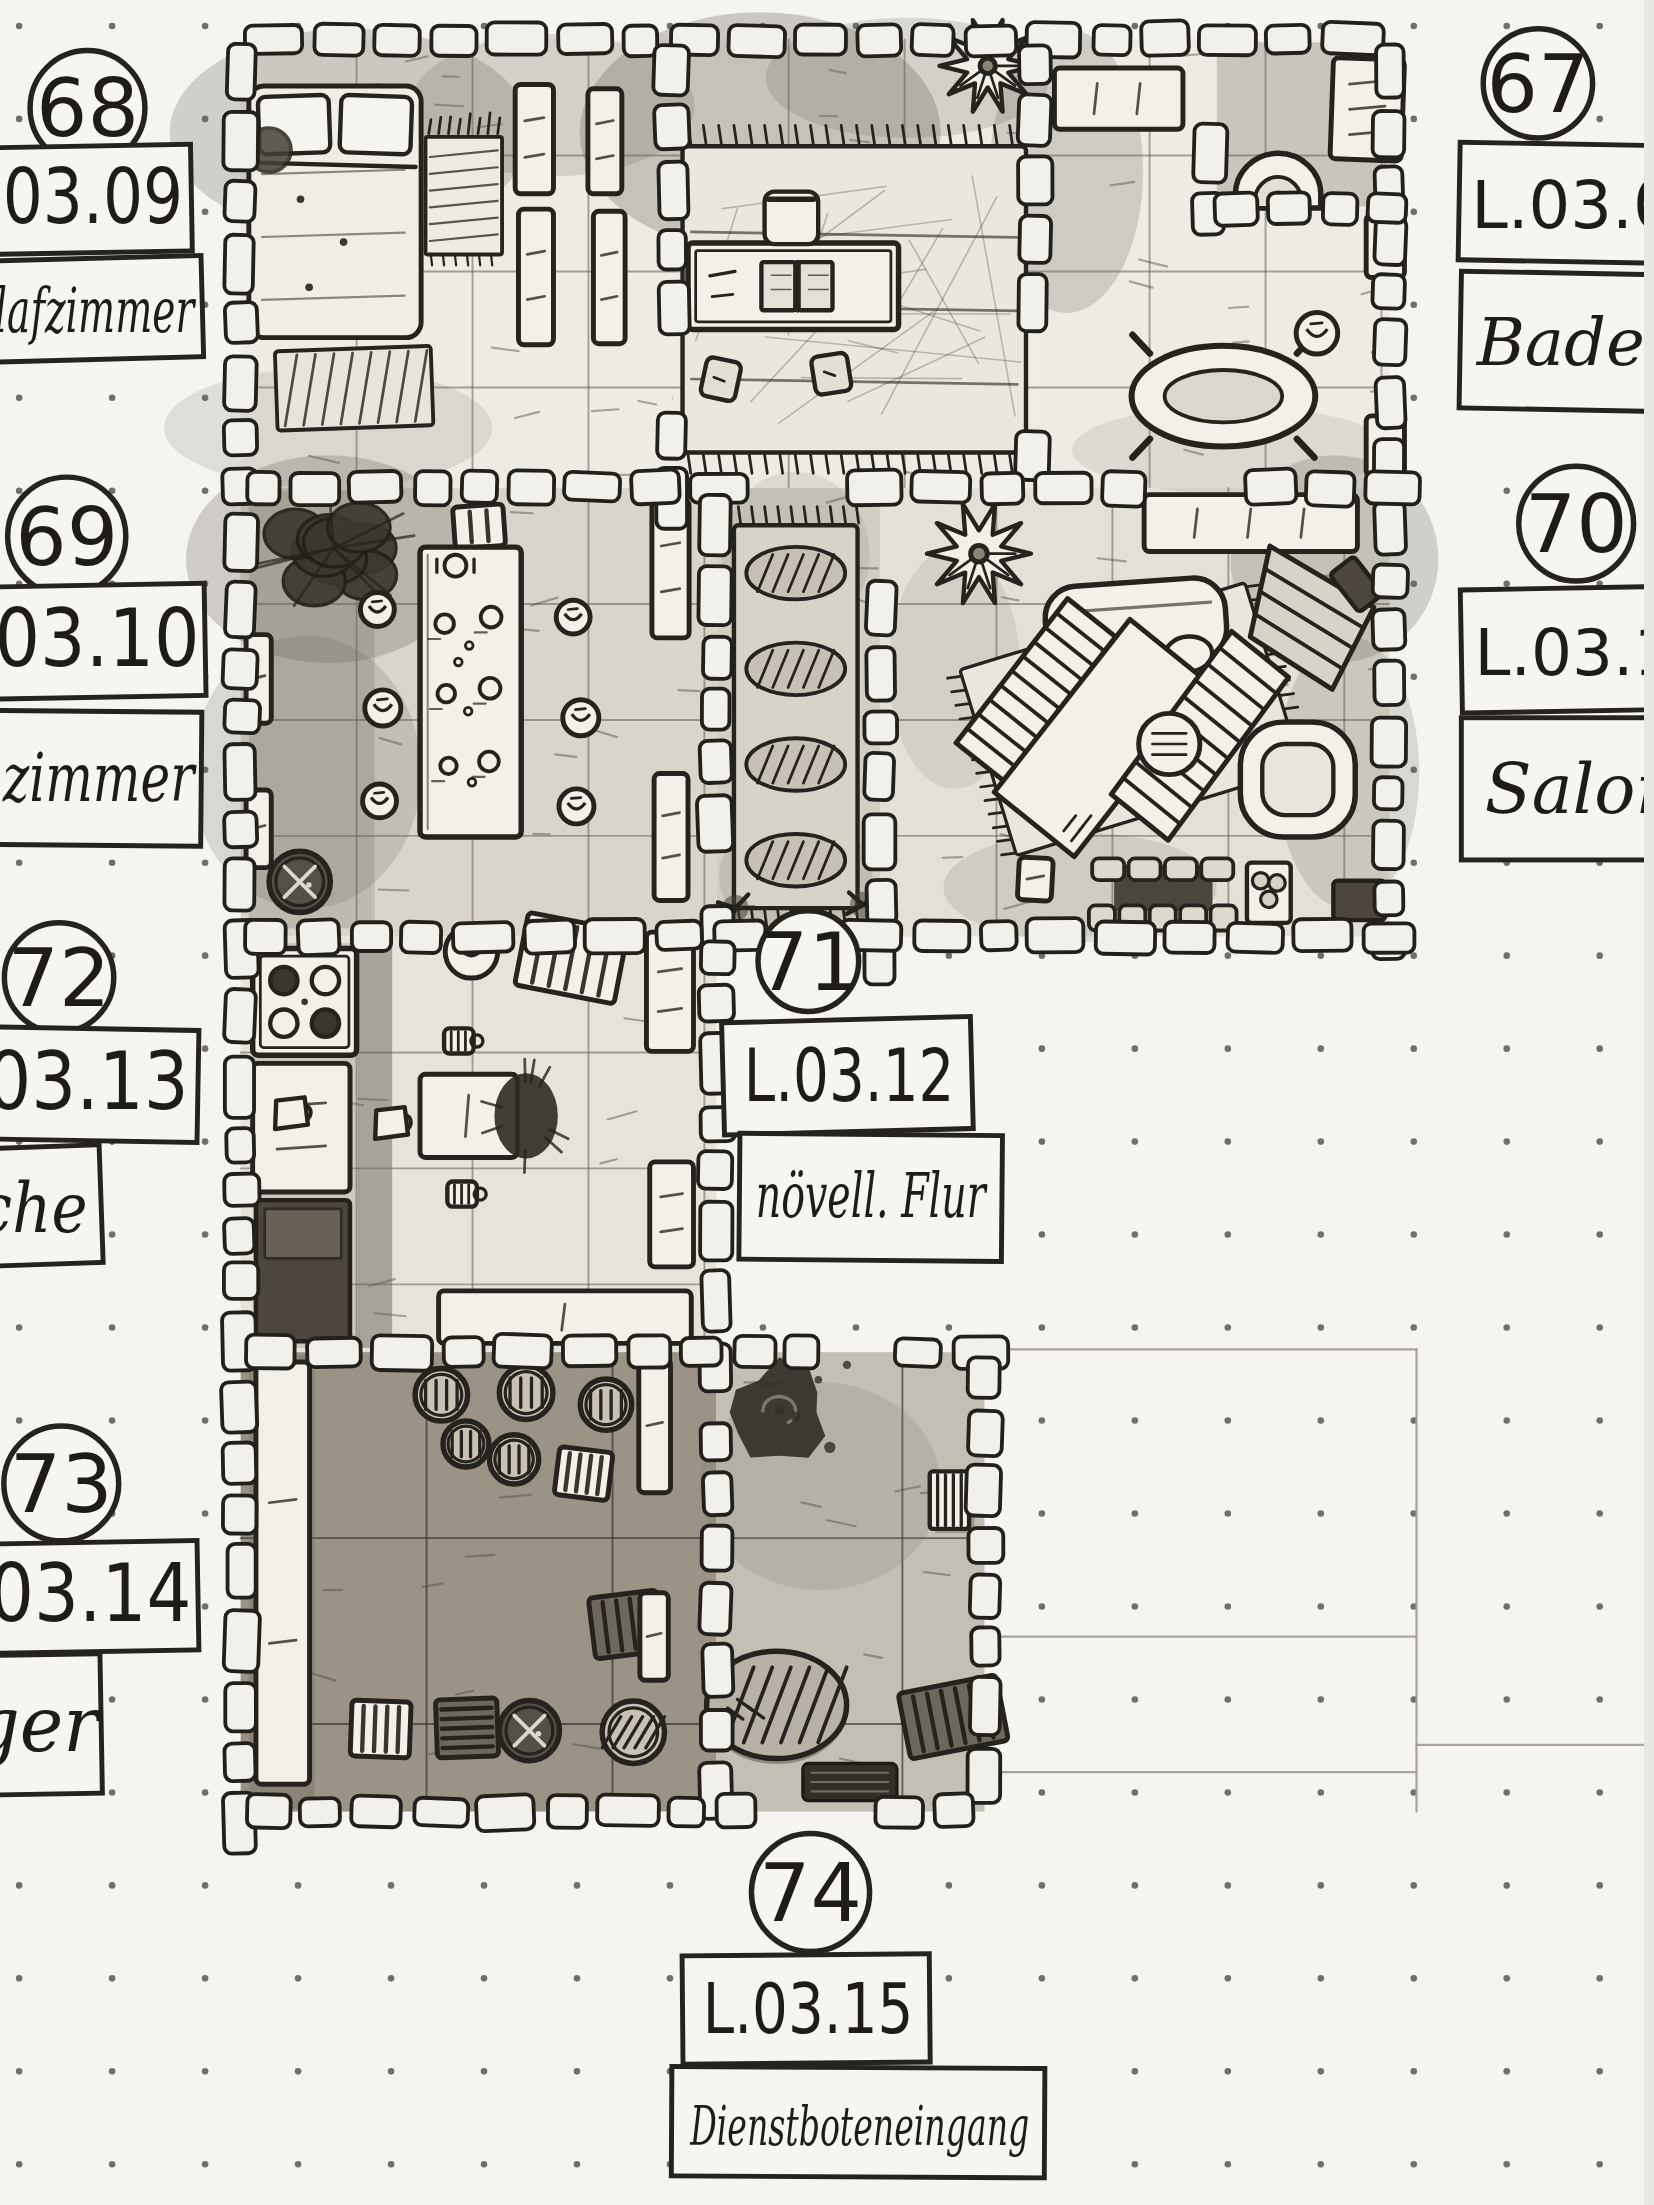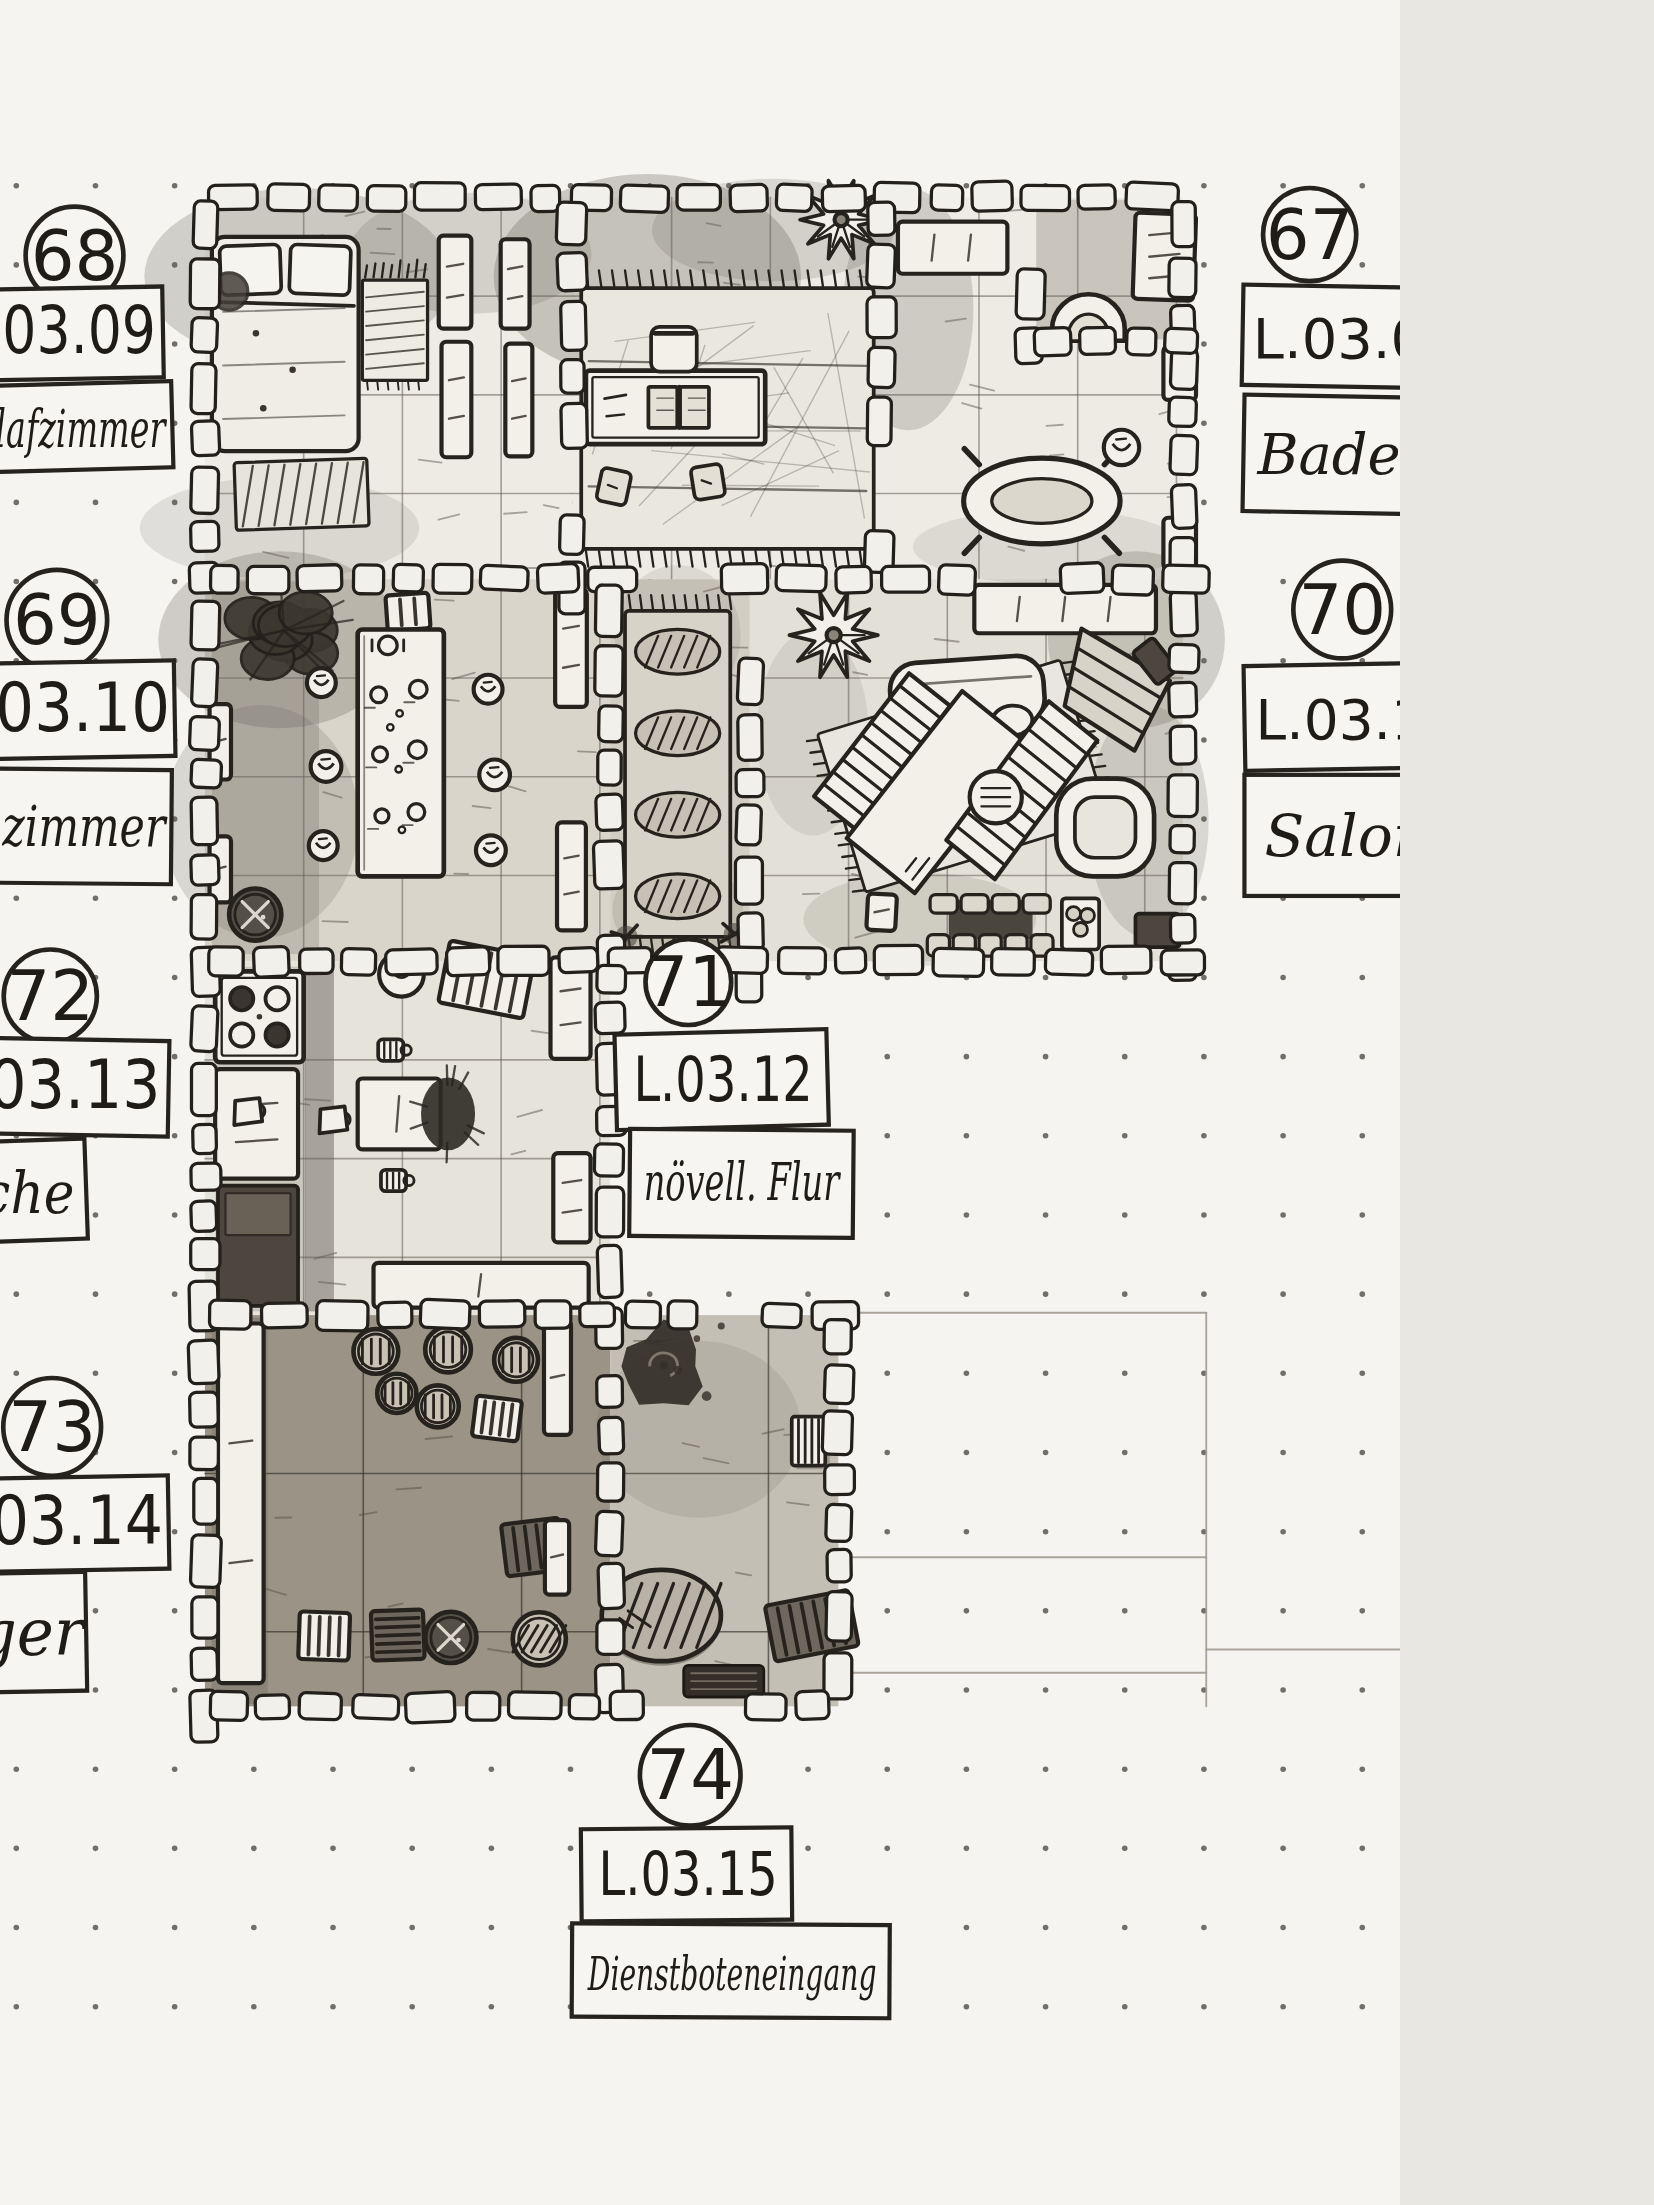--- a/index.html
+++ b/index.html
@@ -1,16 +1,16 @@
 <!DOCTYPE html>
 <html style="font-size:8.8px"><head>
 <meta charset="utf-8">
 <style>
   html,body{margin:0;padding:0;background:#e9e7e2;}
-  .page{position:relative;width:1400px;height:2205px;background:#f5f4f1;overflow:hidden;}
+  .page{position:relative;width:1644px;height:2205px;background:#f5f4f1;overflow:hidden;}
   svg{display:block;width:100%;height:100%;}
   text{font-family:"DejaVu Sans",sans-serif;fill:#1f1b17;}
   text.hand-name{font-family:"DejaVu Serif",serif;font-style:italic;}
 </style>
 </head>
 <body>
 
 <div class="page">
   <svg id="plan" viewBox="0 0 3006 4007" preserveAspectRatio="xMidYMid meet">
       <g>

